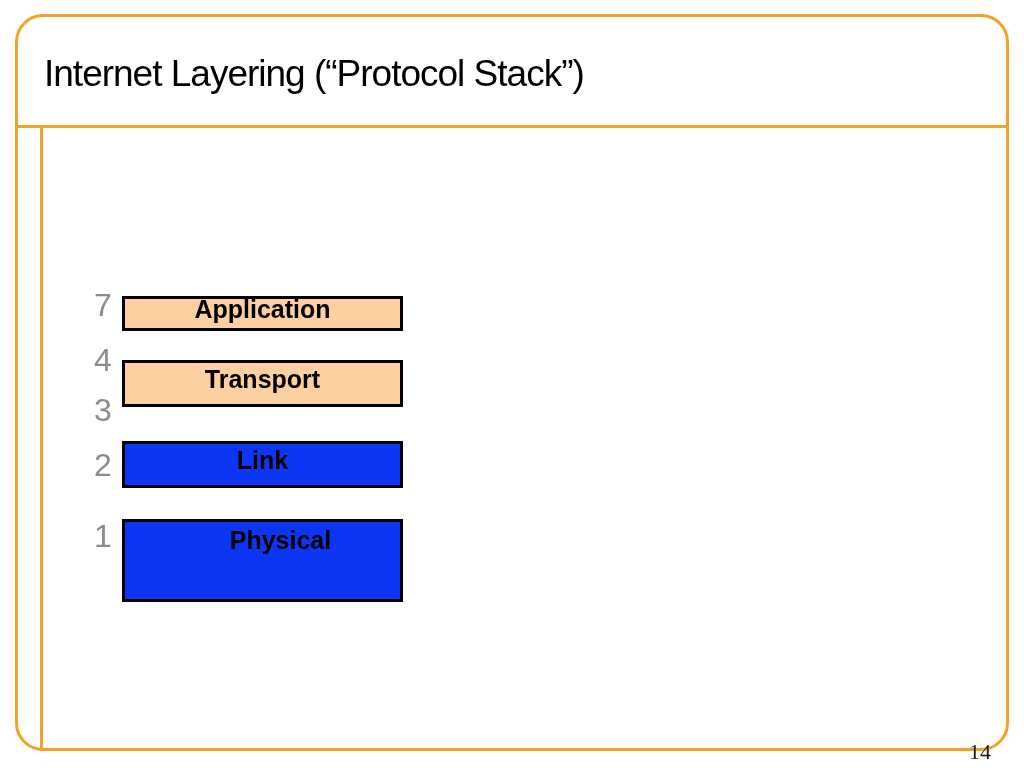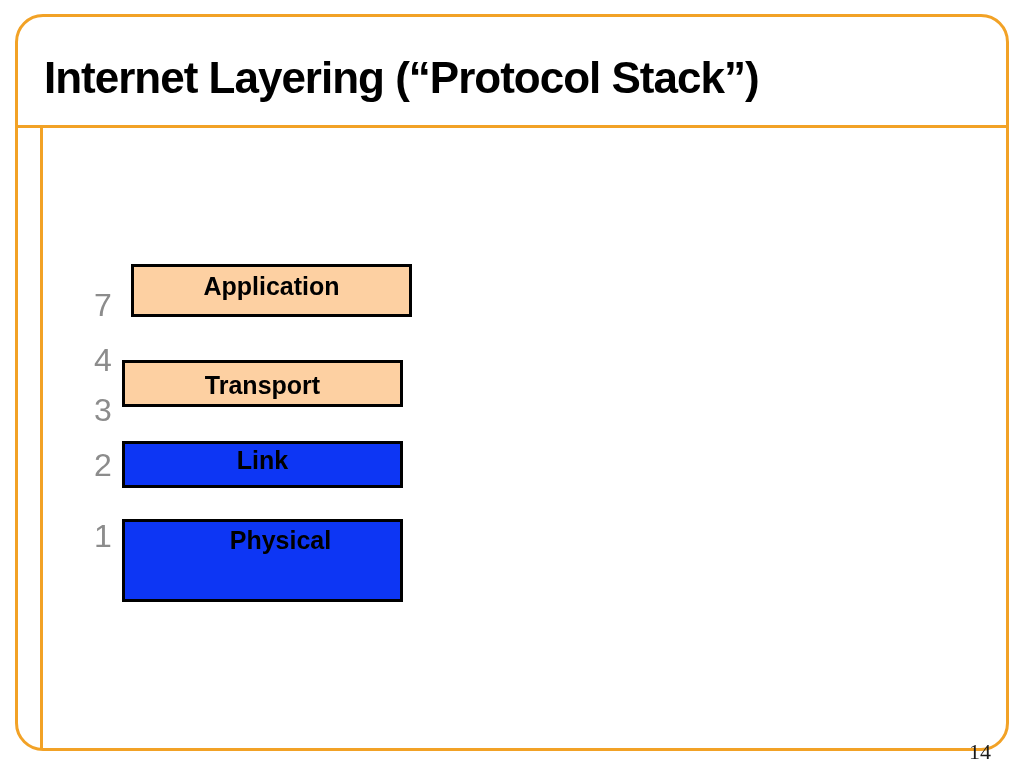--- a/index.html
+++ b/index.html
@@ -41,22 +41,22 @@
   
   .left-rule {
     position: absolute;
     left: 40px; top: 127px;
     width: 3px; height: 623px;
     background: var(--orange);
   }
   .title {
     position: absolute;
     left: 44px; top: 53px;
-    font-size: 44px;
-    font-weight: bold;
+    font-size: 37px;
+    font-weight: normal;
     letter-spacing: -1px;
     color: var(--title-black);
     white-space: nowrap;
   }
   .layer-num {
     position: absolute;
     left: 86px;
     width: 34px;
     text-align: center;
     font-size: 32px;
@@ -77,22 +77,22 @@
     justify-content: center;
     align-items: center;
   }
   .layer-box .box-label {
     font-size: 25px;
     font-weight: bold;
     color: #000000;
     position: relative;
     top: -4px;
   }
-  .box-application { top: 264px; height: 53px; background: var(--peach); margin-left: 9px; }
-  .box-transport   { top: 360px; height: 47px; background: var(--peach); align-items: flex-end; }
+  .box-application { top: 296px; height: 35px; background: var(--peach); }
+  .box-transport   { top: 360px; height: 47px; background: var(--peach); }
   .box-link        { top: 441px; height: 47px; background: var(--blue); }
   .box-physical    { top: 519px; height: 83px; background: var(--blue); align-items: flex-start; }
   .box-physical .box-label { top: 4px; margin-left: 36px; }
   .page-number {
     position: absolute;
     left: 960px; top: 711px;
     width: 40px;
     text-align: center;
     font-family: "Liberation Serif", serif;
     font-size: 22px;

